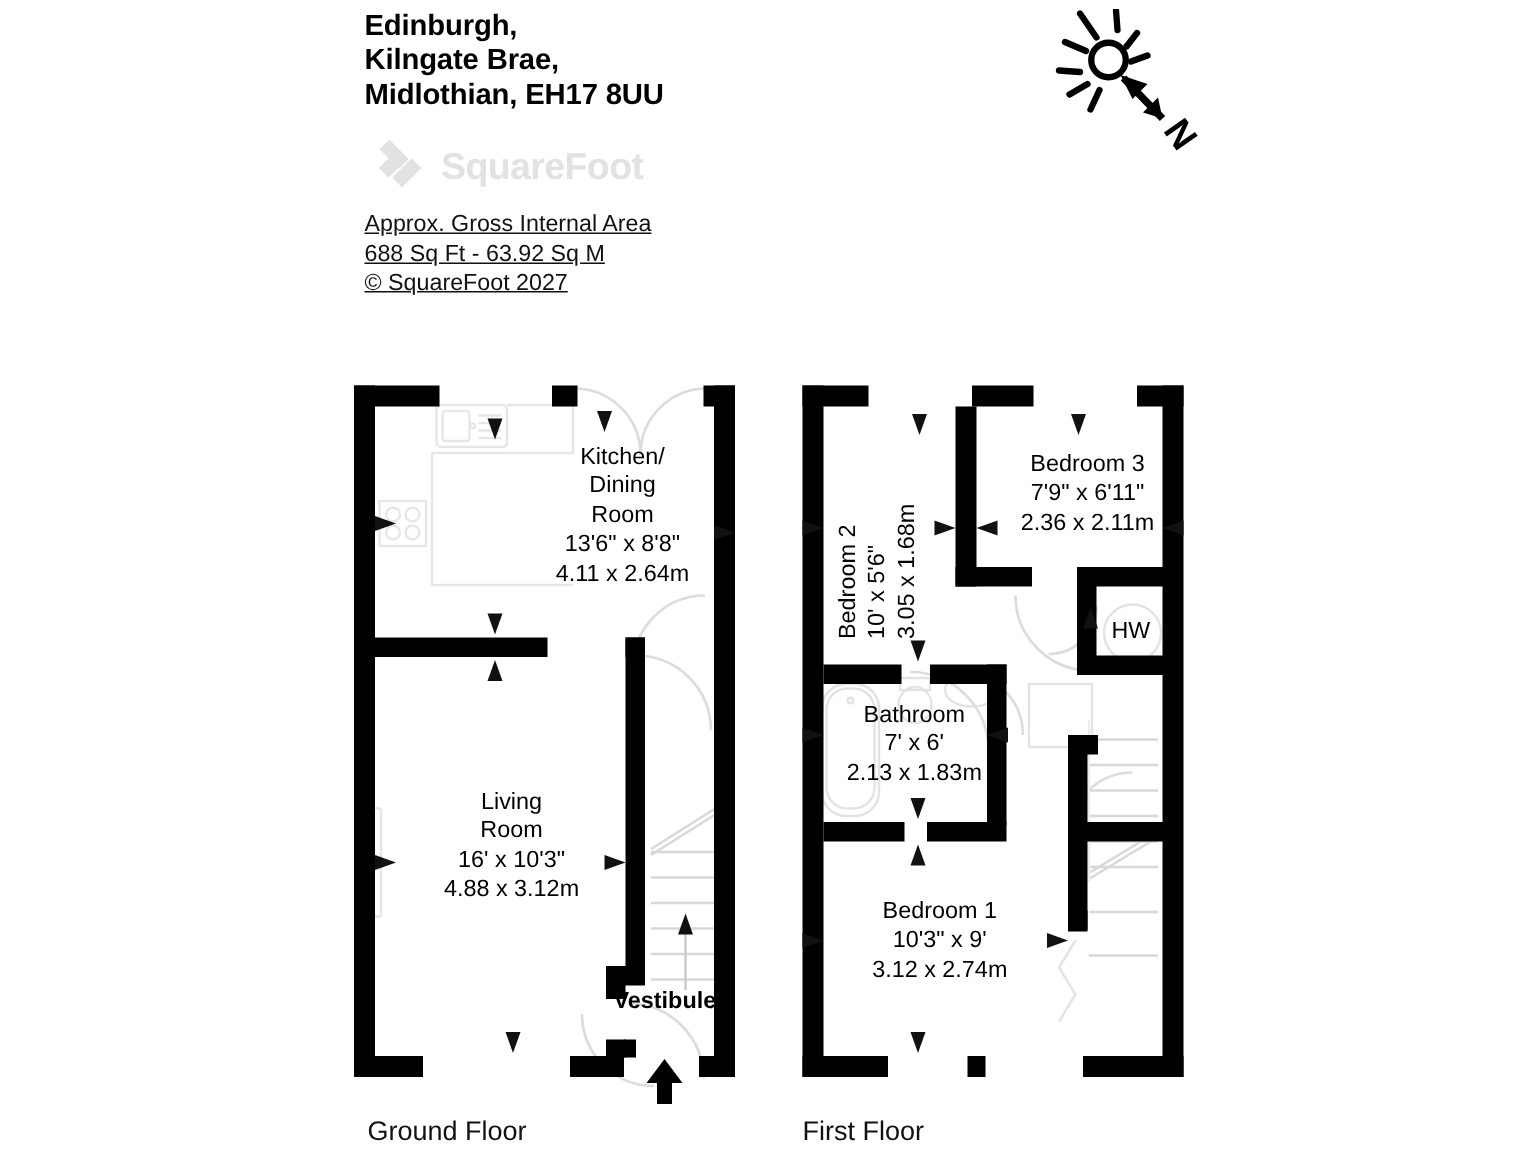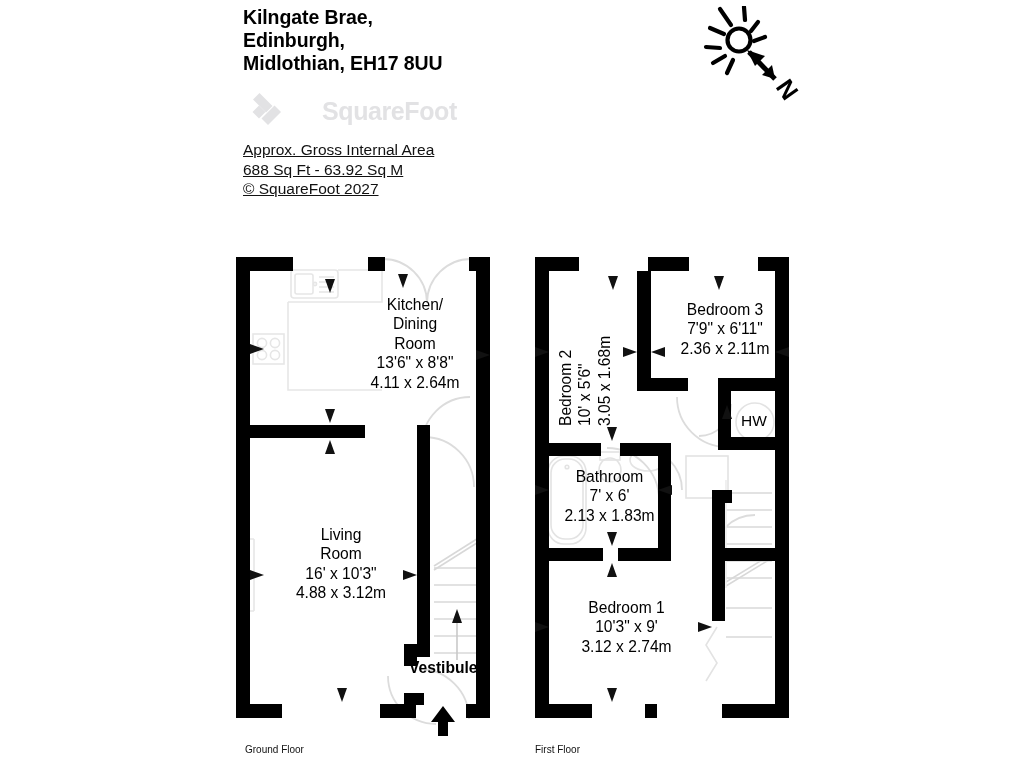--- a/index.html
+++ b/index.html
@@ -32,21 +32,20 @@
   }
   #address-title div { white-space: nowrap; }
 
   #logo-row {
     position: absolute;
     left: 246px;
     top: 90px;
     height: 42px;
     display: flex;
     align-items: center;
-    gap: 28px;
   }
   #logo-mark {
     width: 42px;
     height: 42px;
     position: relative;
     flex: none;
   }
   #logo-text {
     font-size: 25px;
     font-weight: bold;
@@ -79,21 +78,21 @@
   
   .plan-svg {
     position: absolute;
     left: 0;
     top: 0;
   }
 
   
   .floor-caption {
     position: absolute;
-    font-size: 10px;
+    font-size: 18px;
     color: #111;
     white-space: nowrap;
   }
   #ground-floor-caption { left: 245px; top: 744px; }
   #first-floor-caption  { left: 535px; top: 744px; }
 
   
   .room-label {
     position: absolute;
     text-align: center;
@@ -111,22 +110,22 @@
     position: absolute;
     font-size: 15.5px;
     color: #000000;
   }
 </style>
 </head>
 <body>
 
 <div id="header-block">
   <div id="address-title">
+    <div>Edinburgh,</div>
     <div>Kilngate Brae,</div>
-    <div>Edinburgh,</div>
     <div>Midlothian, EH17 8UU</div>
   </div>
 </div>
 
 <div id="logo-row">
   <div id="logo-mark">
     <svg width="42" height="42" viewBox="0 0 42 42" aria-hidden="true">
       <g fill="#e2e2e4">
         <path d="M13.5 3 L26.5 16 L20 22.5 L7 9.5 Z"></path>
         <path d="M28.5 15.5 L35 22 L22 35 L15.5 28.5 Z"></path>

